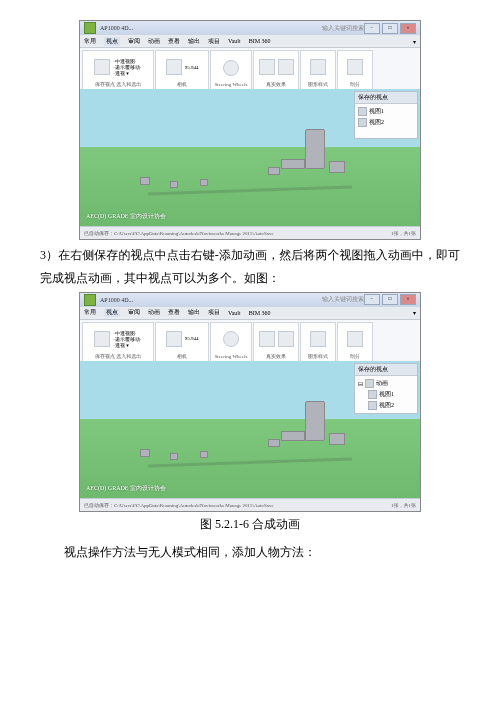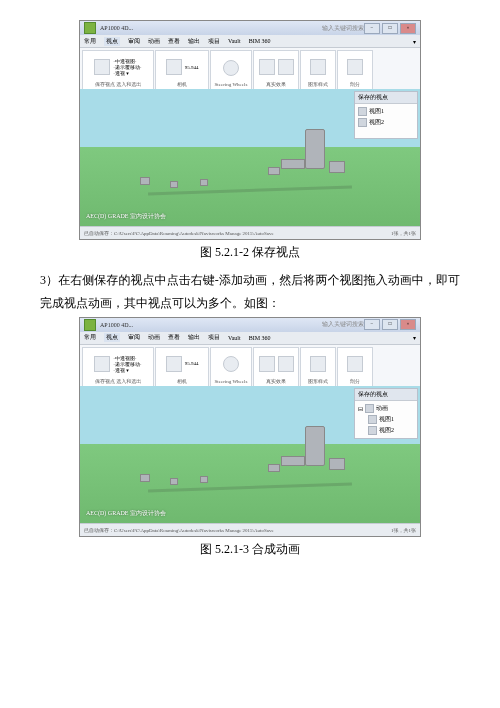--- a/index.html
+++ b/index.html
@@ -134,21 +134,20 @@
       </div>
     </div>
     <div class="stamp">AEC(D) GRADE 室内设计协会</div>
   </div>
   <div class="statusbar">
     <span>已自动保存：C:\Users\PC\AppData\Roaming\Autodesk\Navisworks Manage 2015\AutoSave</span>
     <span style="flex:1"></span>
     <span>1张，共1张</span>
   </div>
 </div>
-<div class="cap">图 5.2.1-2 保存视点</div>
 
 <div class="para"><span>3）</span><span>在右侧保存的视点中点击右键-添加动画，然后将两个视图拖入动画中，即可完成视点动画，其中视点可以为多个。如图：</span></div>
 
 <div class="fig">
   <div class="titlebar">
     <div class="nicon"></div>
     <span class="titletext">AP1000 4D...</span>
     <span style="color:#888">输入关键词搜索</span>
     <div class="winbtns">
       <div class="winbtn">−</div>
@@ -240,16 +239,17 @@
       </div>
     </div>
     <div class="stamp">AEC(D) GRADE 室内设计协会</div>
   </div>
   <div class="statusbar">
     <span>已自动保存：C:\Users\PC\AppData\Roaming\Autodesk\Navisworks Manage 2015\AutoSave</span>
     <span style="flex:1"></span>
     <span>1张，共1张</span>
   </div>
 </div>
-<div class="cap">图 5.2.1-3 合成动画</div>
-
+<div class="cap">图 5.2.1-6 合成动画</div>
+
+<div class="para indent">视点操作方法与无人模式相同，添加人物方法：</div>
 
 </div>
 
 </body></html>

